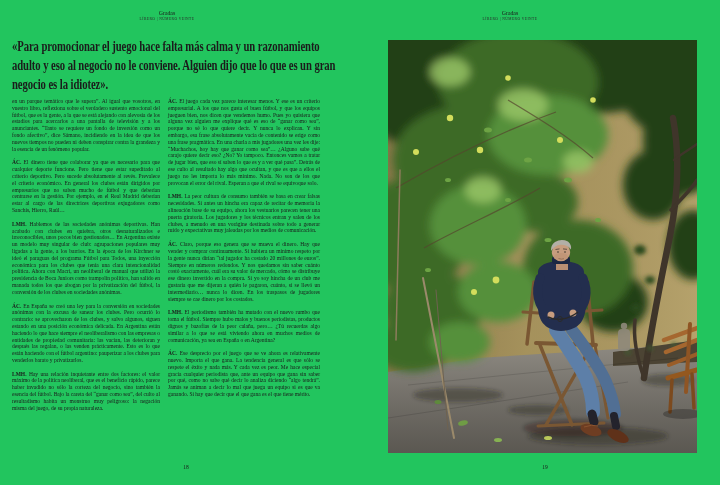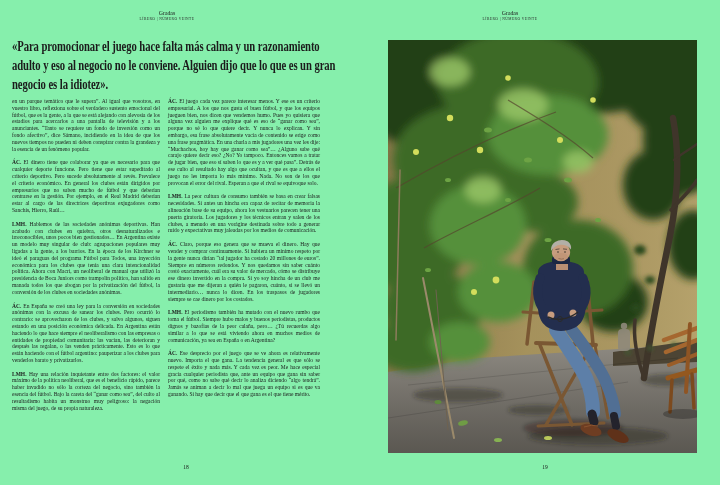--- a/index.html
+++ b/index.html
@@ -1,16 +1,16 @@
 <!DOCTYPE html>
 <html><head>
 <meta charset="utf-8">
 <style>
   html,body{margin:0;padding:0;background:#e8e8e8;}
-  .spread{position:relative;width:720px;height:485px;background:#86efac;
+  .spread{position:relative;width:720px;height:485px;background:#22c55e;
           font-family:"Liberation Serif",serif;color:#1b1b1b;overflow:hidden;}
   .page{position:absolute;top:0;width:360px;height:485px;}
   .page.left{left:0;} .page.right{left:360px;}
 
   .masthead{position:absolute;top:11px;text-align:center;line-height:1;}
   .page.left .masthead{left:12px;width:310px;}
   .page.right .masthead{left:0;width:300px;}
   .masthead .sec{font-size:5.8px;color:#1b1b1b;}
   .masthead .iss{font-size:3.6px;letter-spacing:.45px;margin-top:1.5px;color:#2a2a2a;}
 

